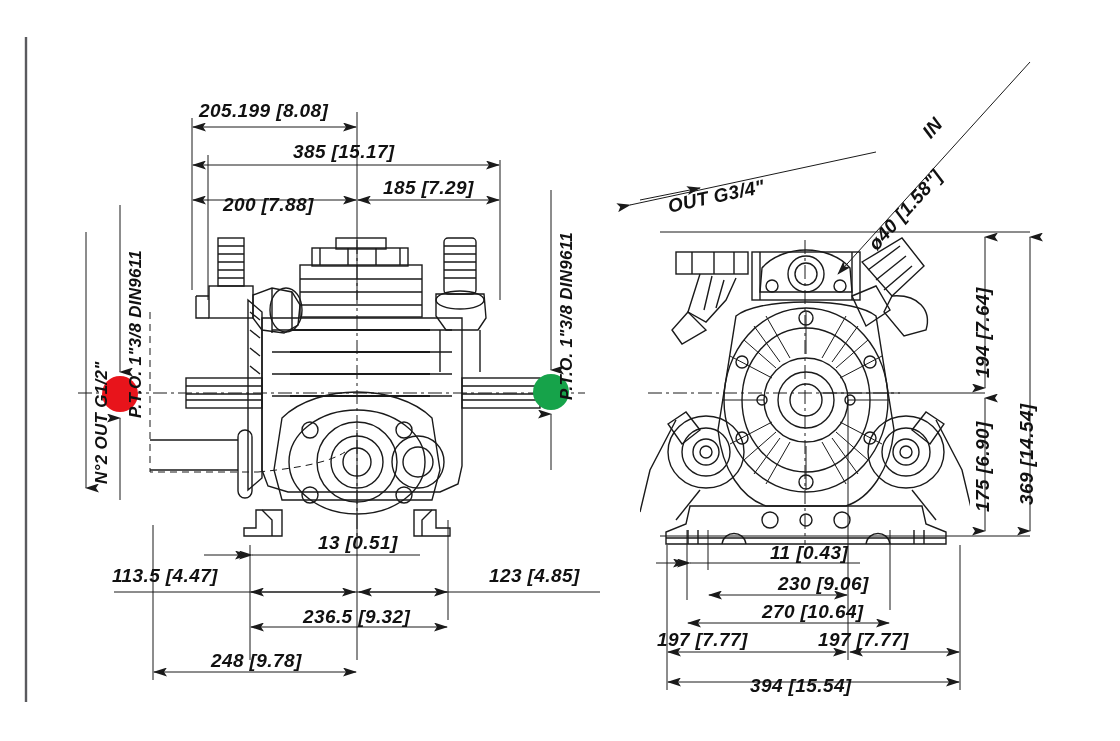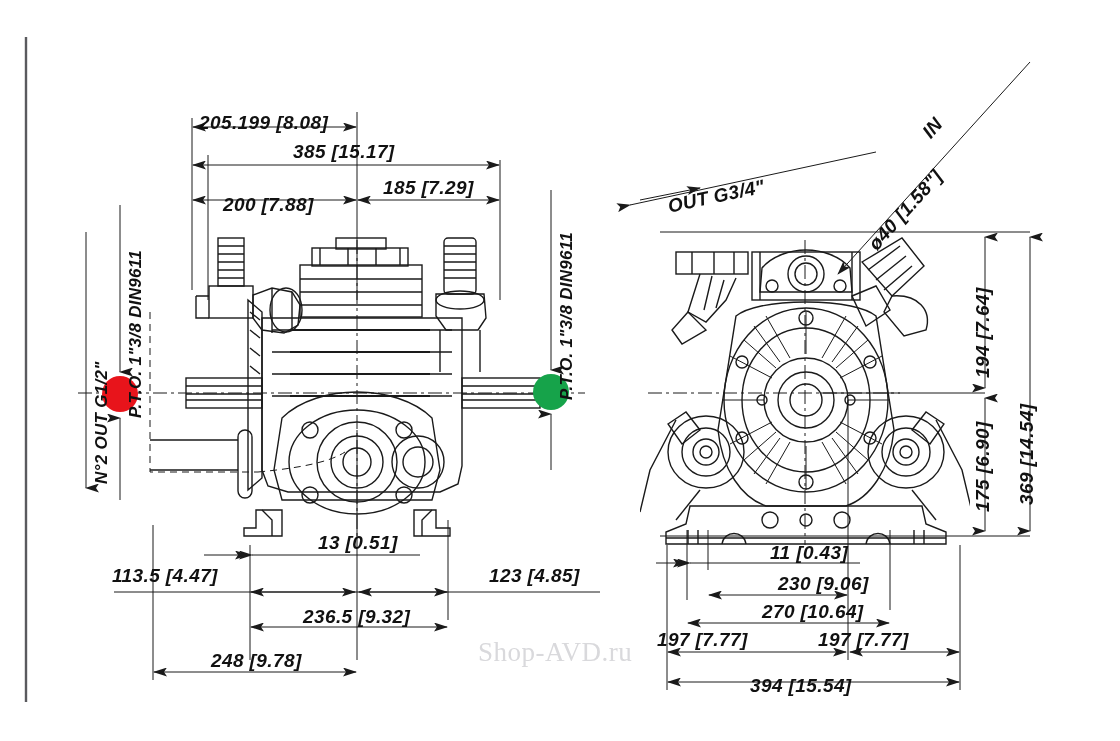--- a/index.html
+++ b/index.html
@@ -345,21 +345,21 @@
     <circle class="dot-red" cx="120" cy="394" r="18"></circle>
     <circle class="dot-green" cx="551" cy="392" r="18"></circle>
   </svg>
 
   <div class="lbl" style="left:92px;top:484px;transform:rotate(-90deg);font-size:17px;">N°2 OUT G1/2"</div>
 
   <div class="lbl" style="left:126px;top:418px;transform:rotate(-90deg);font-size:17px;">P.T.O. 1"3/8 DIN9611</div>
 
   <div class="lbl" style="left:557px;top:400px;transform:rotate(-90deg);font-size:17px;">P.T.O. 1"3/8 DIN9611</div>
 
-  <div class="dim" style="left:199px;top:112px;font-size:19px;">205.199  [8.08]</div>
+  <div class="dim" style="left:199px;top:100px;font-size:19px;">205.199  [8.08]</div>
   <div class="dim" style="left:293px;top:141px;font-size:19px;">385  [15.17]</div>
   <div class="dim" style="left:223px;top:194px;font-size:19px;">200  [7.88]</div>
   <div class="dim" style="left:383px;top:177px;font-size:19px;">185  [7.29]</div>
   <div class="dim" style="left:318px;top:532px;font-size:19px;">13  [0.51]</div>
   <div class="dim" style="left:112px;top:565px;font-size:19px;">113.5  [4.47]</div>
   <div class="dim" style="left:489px;top:565px;font-size:19px;">123  [4.85]</div>
   <div class="dim" style="left:303px;top:606px;font-size:19px;">236.5  [9.32]</div>
   <div class="dim" style="left:211px;top:650px;font-size:19px;">248  [9.78]</div>
 
   <div class="lbl" style="left:666px;top:196px;transform:rotate(-12deg);font-size:19px;">OUT G3/4"</div>
@@ -372,15 +372,14 @@
   <div class="dim v" style="left:972px;top:512px;transform:rotate(-90deg);font-size:19px;">175  [6.90]</div>
   <div class="dim v" style="left:1016px;top:505px;transform:rotate(-90deg);font-size:19px;">369  [14.54]</div>
 
   <div class="dim" style="left:770px;top:542px;font-size:19px;">11  [0.43]</div>
   <div class="dim" style="left:750px;top:573px;font-size:19px;margin-left:28px;">230  [9.06]</div>
   <div class="dim" style="left:742px;top:601px;font-size:19px;margin-left:20px;">270  [10.64]</div>
   <div class="dim" style="left:657px;top:629px;font-size:19px;">197  [7.77]</div>
   <div class="dim" style="left:818px;top:629px;font-size:19px;">197  [7.77]</div>
   <div class="dim" style="left:750px;top:659px;font-size:19px;margin-top:16px;">394  [15.54]</div>
 
-  <div class="wm" style="left:478px;top:637px;">Shop-AVD.ru</div>
 
 </div>
 
 </body></html>

